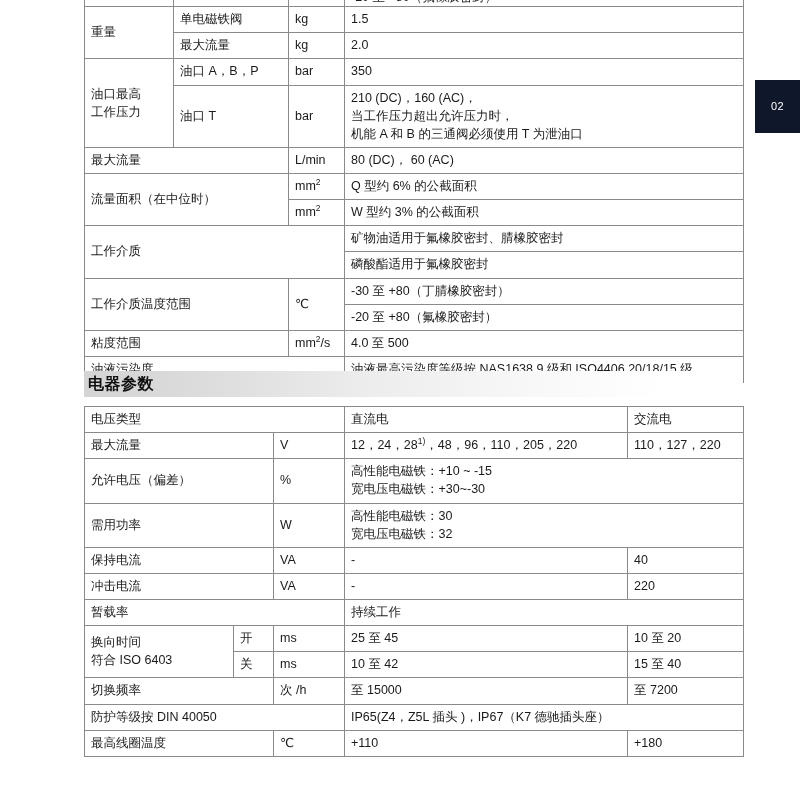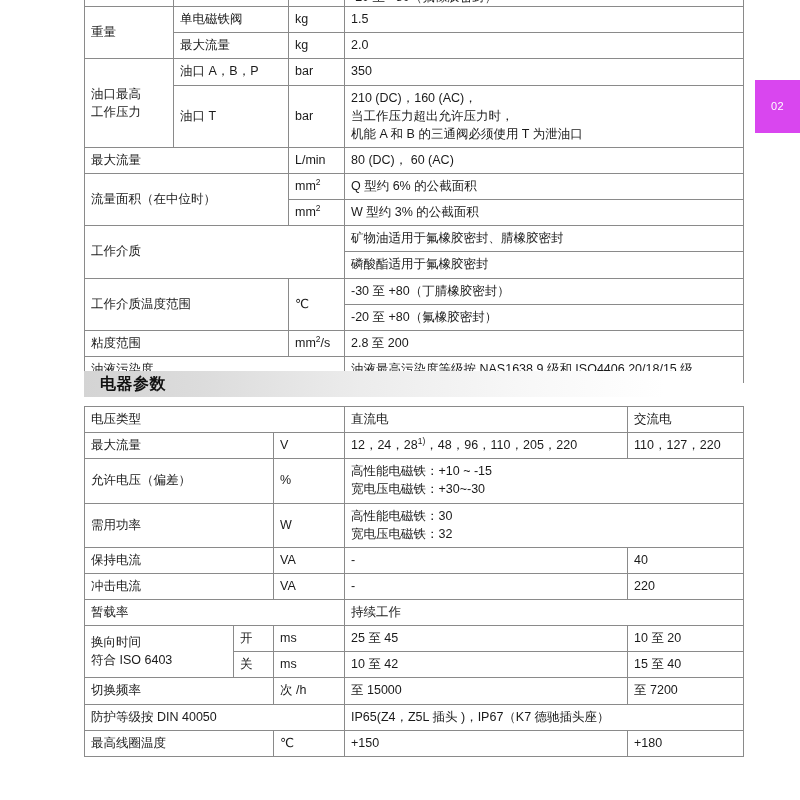--- a/index.html
+++ b/index.html
@@ -24,21 +24,21 @@
     width: 800px; height: 800px;
   }
 
   
   .page-tab {
     position: absolute;
     left: 755px;
     top: 80px;
     width: 45px;
     height: 53px;
-    background: #d946ef;
+    background: #0f172a;
     color: #ffffff;
     font-size: 11px;
     line-height: 53px;
     text-align: center;
     letter-spacing: .5px;
   }
 
   
   .spec-table {
     position: absolute;
@@ -93,21 +93,21 @@
     left: 84px;
     top: 371px;
     width: 659px;
     height: 26px;
     background: linear-gradient(to right, #d4d4d4 0%, #dcdcdc 18%, #ececec 42%, #f8f8f8 68%, #ffffff 88%);
     font-size: 16px;
     font-weight: bold;
     color: #111;
     display: flex;
     align-items: center;
-    padding-left: 16px;
+    padding-left: 4px;
     box-sizing: border-box;
     letter-spacing: .5px;
   }
 
   
   #table-electrical {
     left: 84px;
     top: 406px;
     width: 659px;
   }
@@ -238,21 +238,21 @@
         <td class="unit u-center" rowspan="2">℃</td>
         <td>-30 至 +80（丁腈橡胶密封）</td>
       </tr>
       <tr>
         <td>-20 至 +80（氟橡胶密封）</td>
       </tr>
 
       <tr>
         <td colspan="2">粘度范围</td>
         <td class="unit"><span>mm</span><sup>2</sup><span>/s</span></td>
-        <td>2.8 至 200</td>
+        <td>4.0 至 500</td>
       </tr>
 
       <tr>
         <td colspan="3">油液污染度</td>
         <td>油液最高污染度等级按 NAS1638 9 级和 ISO4406 20/18/15 级</td>
       </tr>
     </tbody>
   </table>
 
   <div class="section-heading">电器参数</div>
@@ -342,20 +342,20 @@
       </tr>
 
       <tr>
         <td colspan="3">防护等级按 DIN 40050</td>
         <td colspan="2">IP65(Z4，Z5L 插头 )，IP67（K7 德驰插头座）</td>
       </tr>
 
       <tr>
         <td colspan="2">最高线圈温度</td>
         <td class="unit u-center">℃</td>
-        <td>+150</td>
+        <td>+110</td>
         <td>+180</td>
       </tr>
     </tbody>
   </table>
 
 
 </div>
 
 </body></html>

